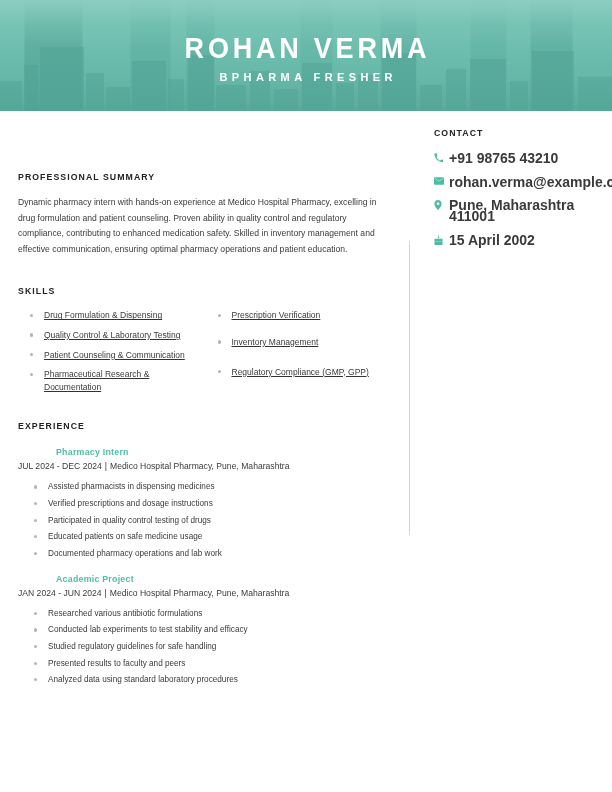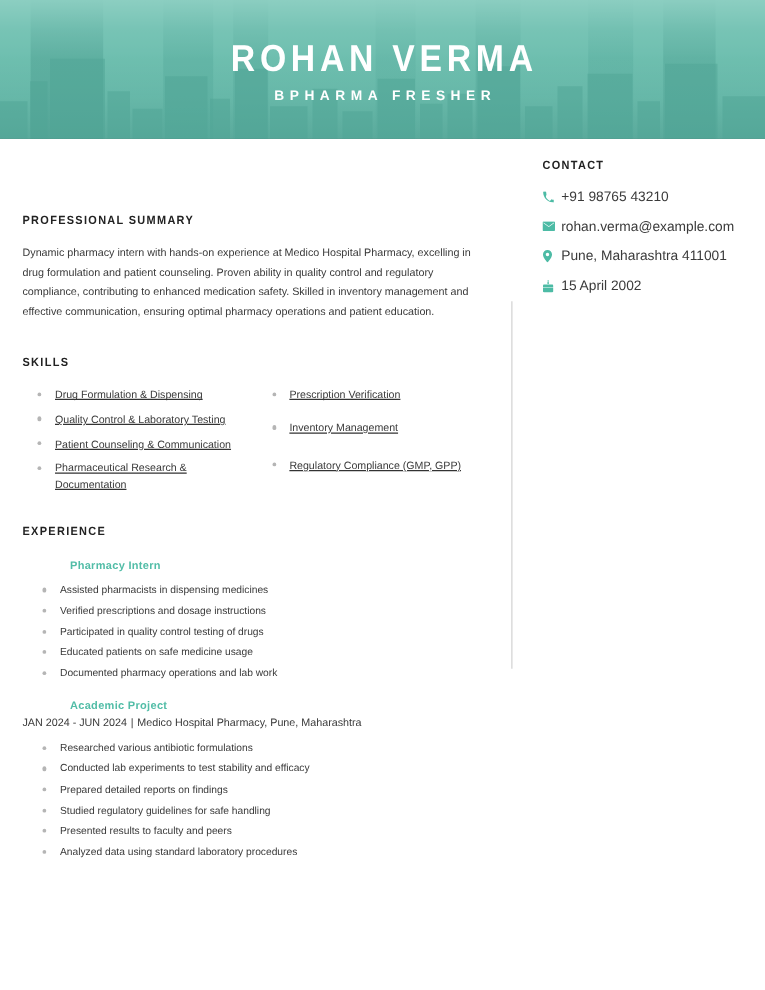--- a/index.html
+++ b/index.html
@@ -200,23 +200,24 @@
   .contact-icon {
     width: 15px;
     flex: 0 0 15px;
     display: flex;
     align-items: center;
     justify-content: flex-start;
     padding-top: 0px;
   }
   .contact-icon svg { display: block; }
   .contact-text {
-    font-size: 11px;
+    font-size: 14px;
     line-height: 11px;
     color: #3a3a3a;
+    font-weight: bold;
   }
 </style>
 </head>
 <body>
 
 <div class="header">
   <div class="header-photo"></div>
   <svg class="header-skyline" viewBox="0 0 612 76" preserveAspectRatio="none">
     <g fill="#3f9183">
       <rect x="0" y="46" width="22" height="30"></rect>
@@ -274,38 +275,40 @@
           <div class="skill-item" style="margin-top:17px;"><span class="dot"></span><span>Regulatory Compliance (GMP, GPP)</span></div>
         </div>
       </div>
     </div>
 
     <div class="exp-block">
       <div class="section-title">EXPERIENCE</div>
 
       <div class="job">
         <div class="job-title">Pharmacy Intern</div>
+        <div class="job-meta">
+          <span>JUL 2024 - DEC 2024</span><span class="sep">|</span><span>Medico Hospital Pharmacy, Pune, Maharashtra</span>
+        </div>
         <div class="bullets">
           <div class="bullet-item"><span class="dot"></span><span>Assisted pharmacists in dispensing medicines</span></div>
           <div class="bullet-item"><span class="dot"></span><span>Verified prescriptions and dosage instructions</span></div>
           <div class="bullet-item"><span class="dot"></span><span>Participated in quality control testing of drugs</span></div>
           <div class="bullet-item"><span class="dot"></span><span>Educated patients on safe medicine usage</span></div>
           <div class="bullet-item"><span class="dot"></span><span>Documented pharmacy operations and lab work</span></div>
         </div>
       </div>
 
       <div class="job" style="margin-top:14px;">
         <div class="job-title">Academic Project</div>
         <div class="job-meta">
           <span>JAN 2024 - JUN 2024</span><span class="sep">|</span><span>Medico Hospital Pharmacy, Pune, Maharashtra</span>
         </div>
         <div class="bullets">
           <div class="bullet-item"><span class="dot"></span><span>Researched various antibiotic formulations</span></div>
           <div class="bullet-item"><span class="dot"></span><span>Conducted lab experiments to test stability and efficacy</span></div>
-          <div class="bullet-item"><span class="dot"></span><span>Prepared detailed reports on findings</span></div>
           <div class="bullet-item"><span class="dot"></span><span>Studied regulatory guidelines for safe handling</span></div>
           <div class="bullet-item"><span class="dot"></span><span>Presented results to faculty and peers</span></div>
           <div class="bullet-item"><span class="dot"></span><span>Analyzed data using standard laboratory procedures</span></div>
         </div>
       </div>
     </div>
   </div>
 
   <div class="right-col" style="top:16px;">
     <div class="contact-block">

